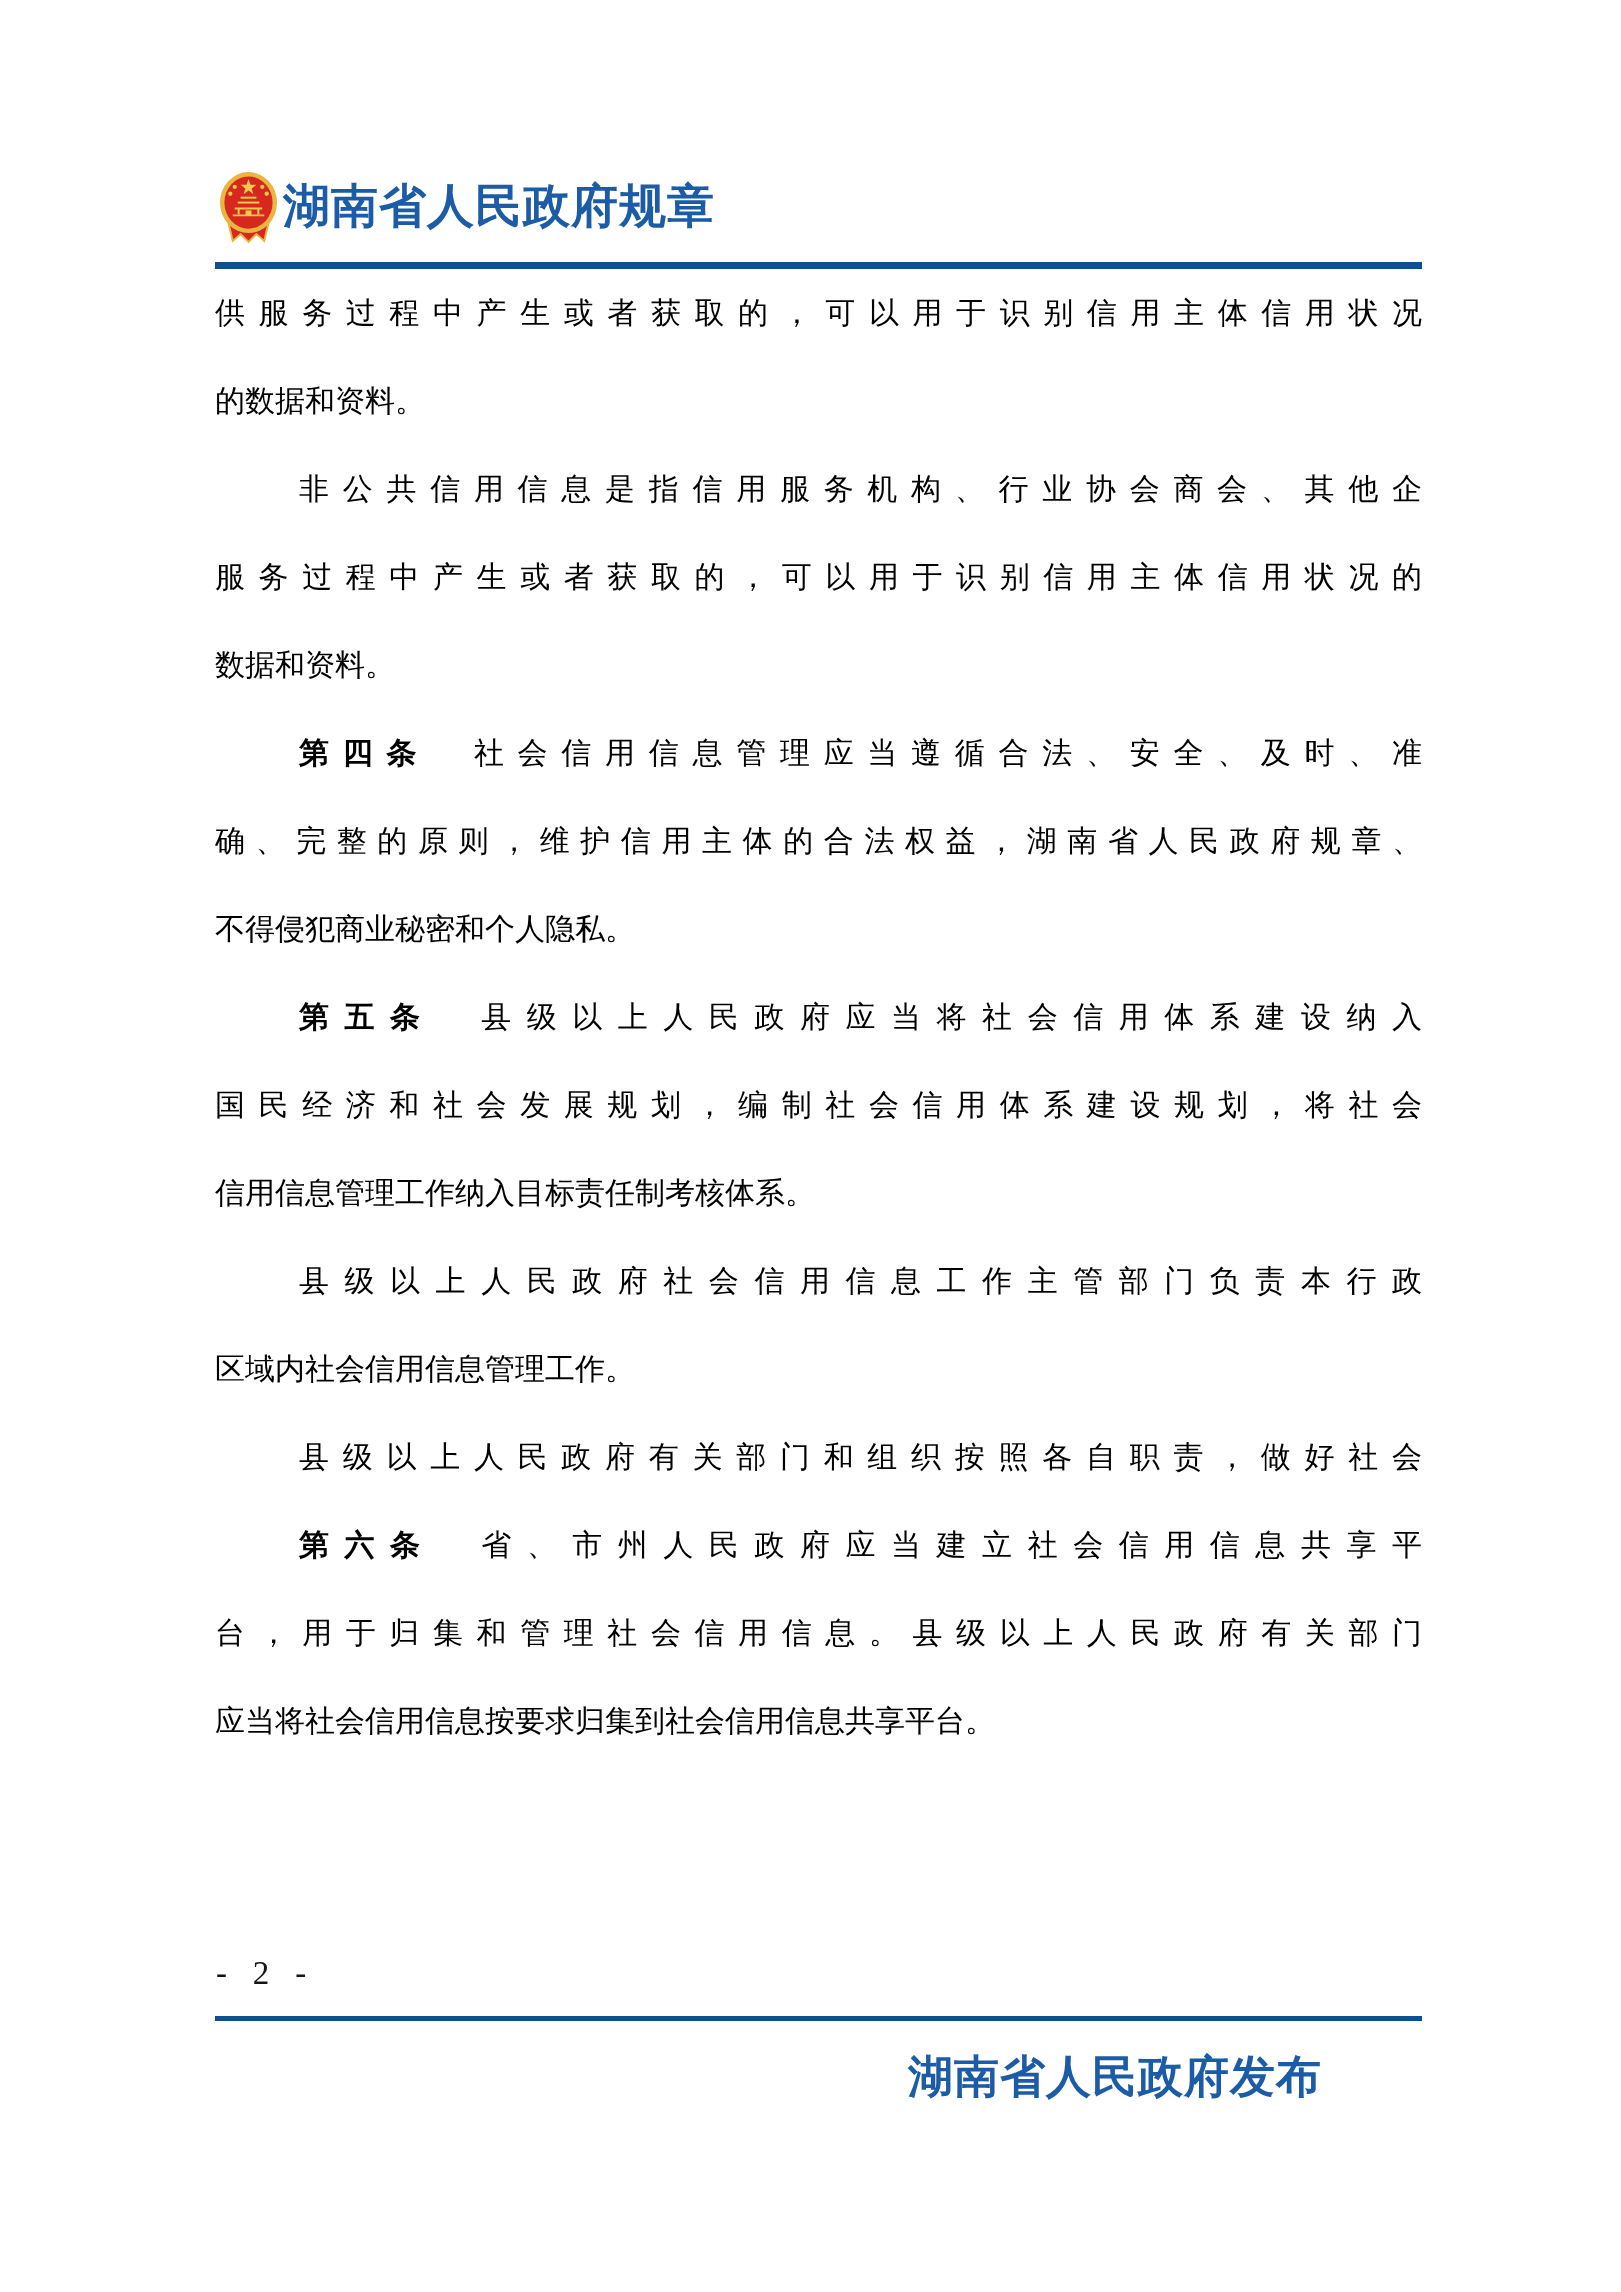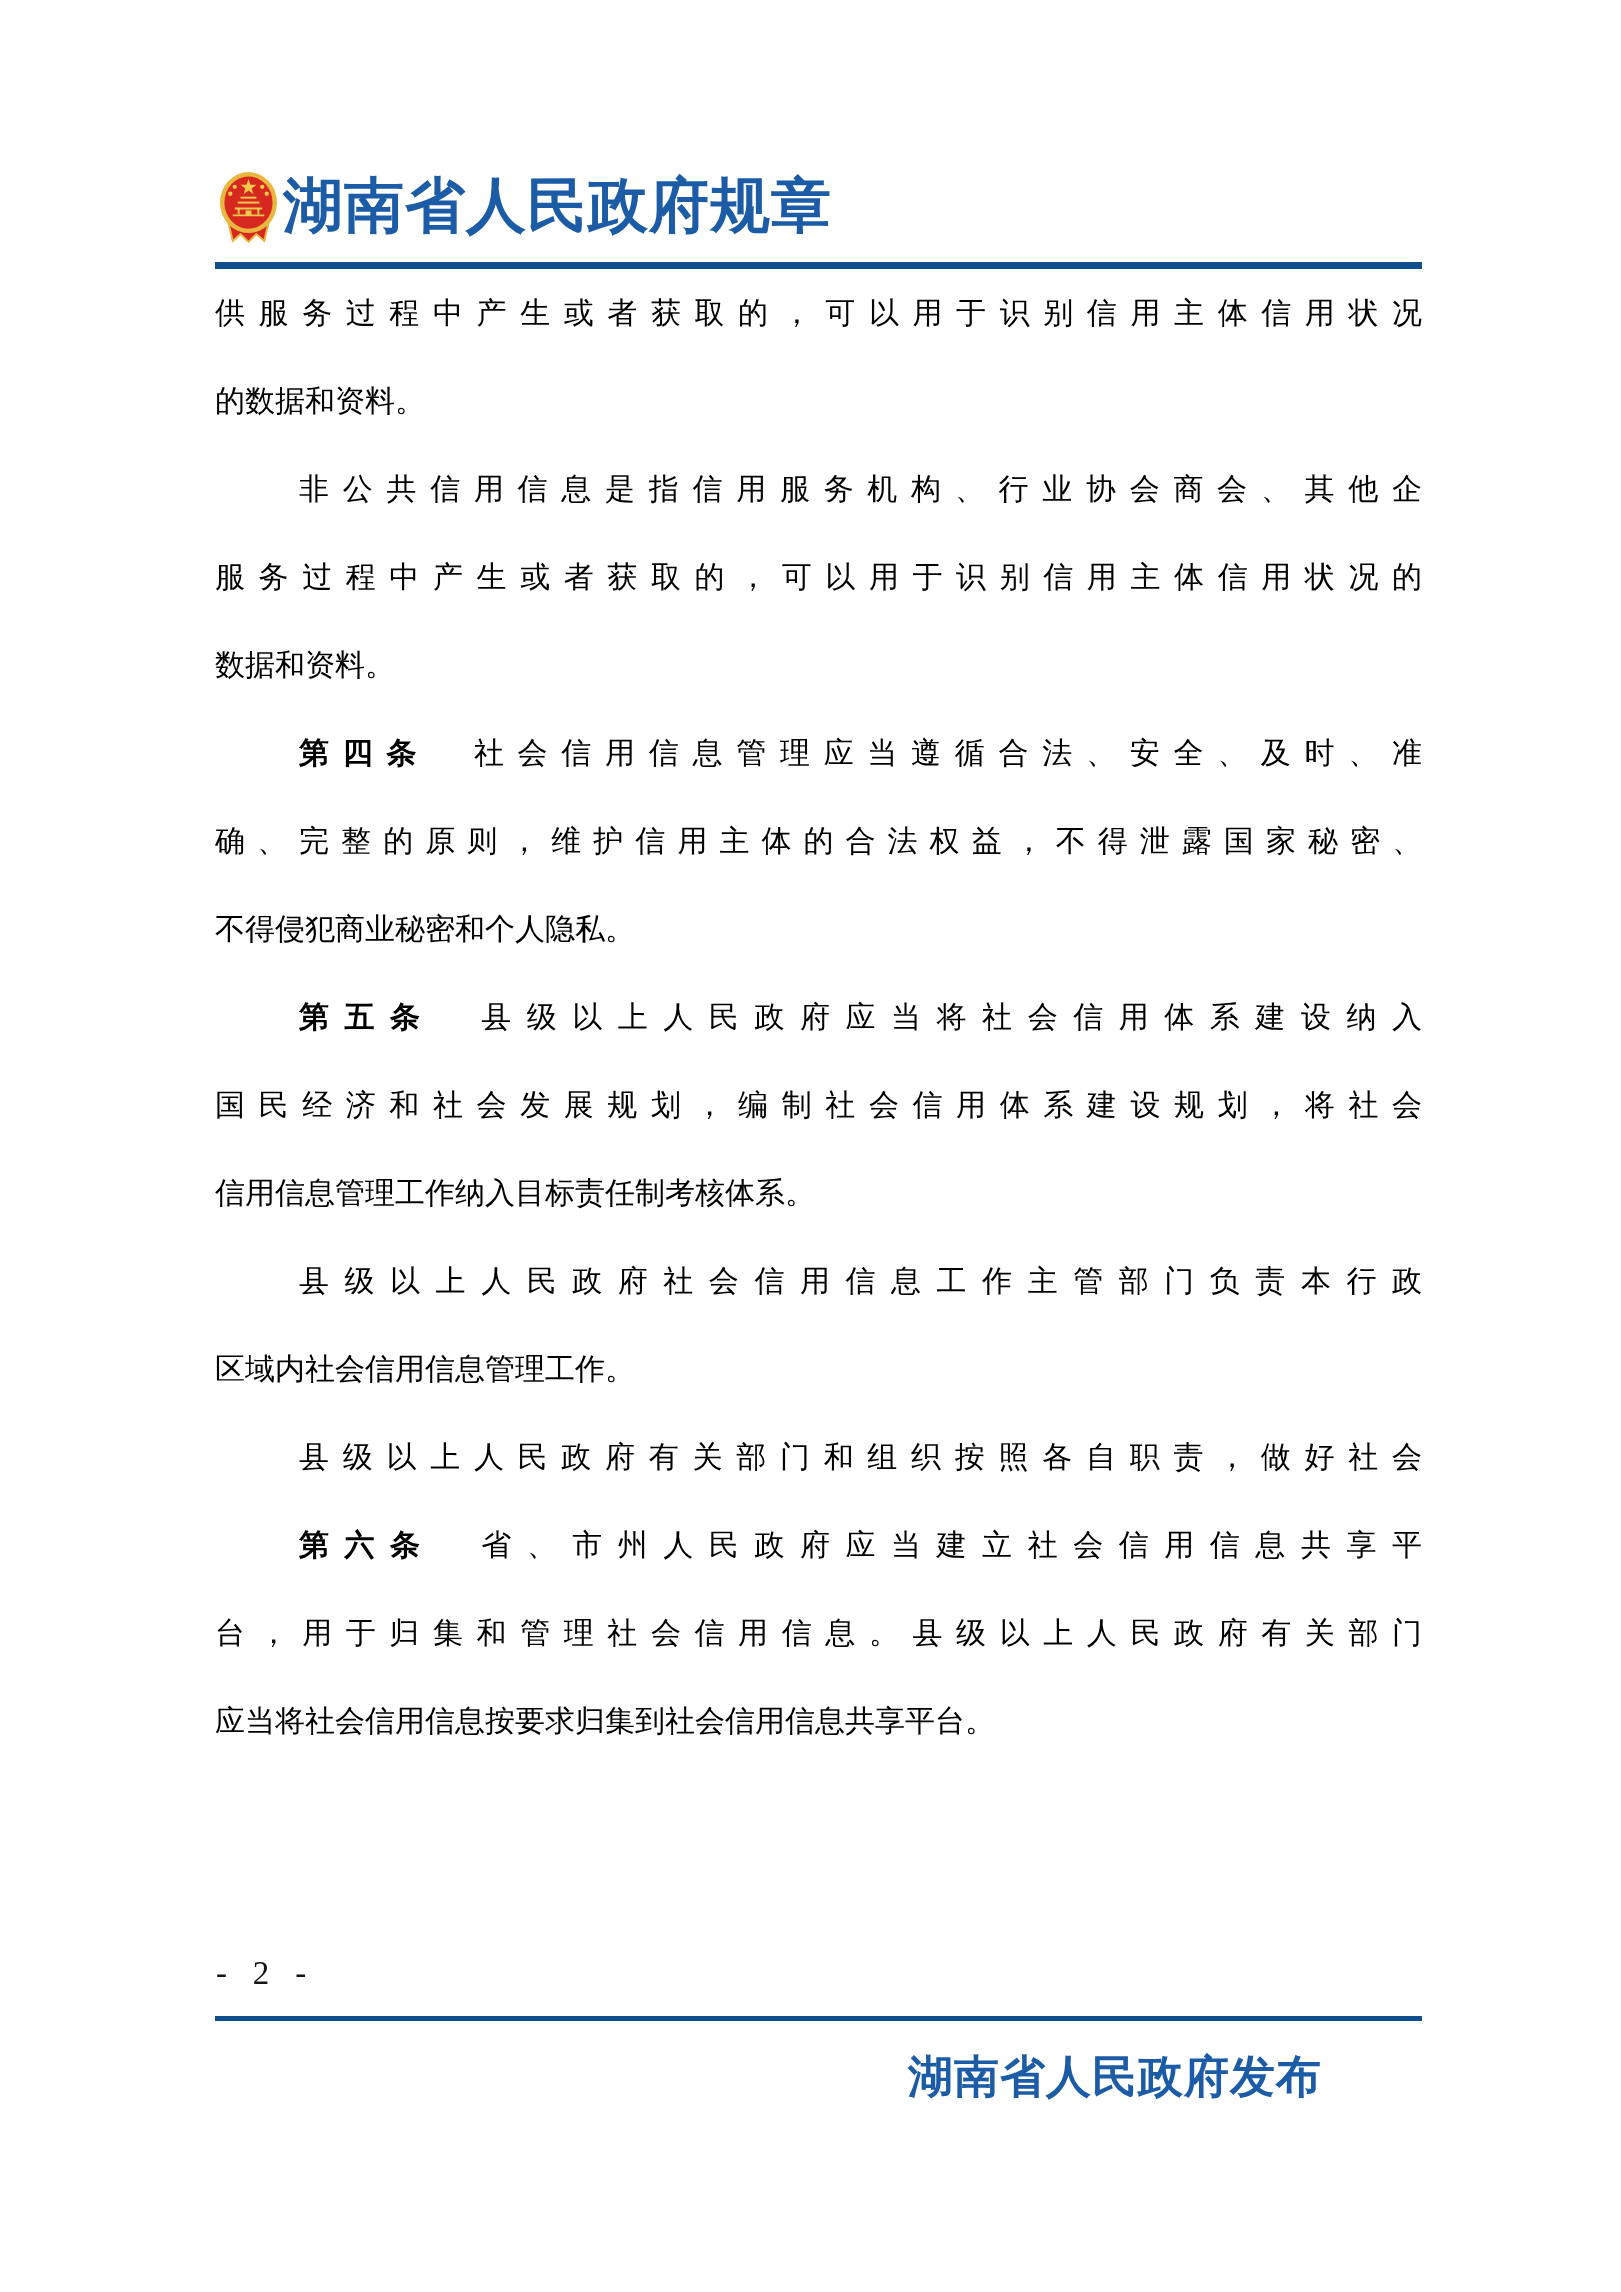--- a/index.html
+++ b/index.html
@@ -8,21 +8,21 @@
     width:1621px;
     height:2293px;
     background:#ffffff;
     overflow:hidden;
     font-family:"Liberation Serif","DejaVu Serif",serif;
   }
   
   .emblem{position:absolute;left:218px;top:171px;}
   .header-title{
     position:absolute;left:283px;top:176px;height:61px;line-height:61px;
-    font-size:60px;font-weight:bold;color:#1c5ca6;letter-spacing:1px;
+    font-size:47px;font-weight:bold;color:#1c5ca6;letter-spacing:1px;
     white-space:nowrap;
   }
   .rule{position:absolute;left:215px;width:1207px;background:#0f4f8c;}
   .rule-header{top:262px;height:6.9px;}
   .rule-footer{top:2016px;height:4.9px;}
   
   .doc-body{
     position:absolute;left:215px;top:269px;width:1207px;
     color:#000000;
   }
@@ -73,21 +73,21 @@
   <div class="header-title">湖南省人民政府规章</div>
   <div class="rule rule-header"></div>
 
   <div class="doc-body">
       <div class="line justify"><span>供服务过程中产生或者获取的，可以用于识别信用主体信用状况</span></div>
       <div class="line"><span>的数据和资料。</span></div>
       <div class="line justify indent"><span>非公共信用信息是指信用服务机构、行业协会商会、其他企</span></div>
       <div class="line justify"><span>服务过程中产生或者获取的，可以用于识别信用主体信用状况的</span></div>
       <div class="line"><span>数据和资料。</span></div>
       <div class="line justify indent"><span class="b">第四条</span><span>　社会信用信息管理应当遵循合法、安全、及时、准</span></div>
-      <div class="line justify"><span>确、完整的原则，维护信用主体的合法权益，不得泄露国家秘密、</span></div>
+      <div class="line justify"><span>确、完整的原则，维护信用主体的合法权益，湖南省人民政府规章、</span></div>
       <div class="line"><span>不得侵犯商业秘密和个人隐私。</span></div>
       <div class="line justify indent"><span class="b">第五条</span><span>　县级以上人民政府应当将社会信用体系建设纳入</span></div>
       <div class="line justify"><span>国民经济和社会发展规划，编制社会信用体系建设规划，将社会</span></div>
       <div class="line"><span>信用信息管理工作纳入目标责任制考核体系。</span></div>
       <div class="line justify indent"><span>县级以上人民政府社会信用信息工作主管部门负责本行政</span></div>
       <div class="line"><span>区域内社会信用信息管理工作。</span></div>
       <div class="line justify indent"><span>县级以上人民政府有关部门和组织按照各自职责，做好社会</span></div>
       <div class="line justify indent"><span class="b">第六条</span><span>　省、市州人民政府应当建立社会信用信息共享平</span></div>
       <div class="line justify"><span>台，用于归集和管理社会信用信息。县级以上人民政府有关部门</span></div>
       <div class="line"><span>应当将社会信用信息按要求归集到社会信用信息共享平台。</span></div>

